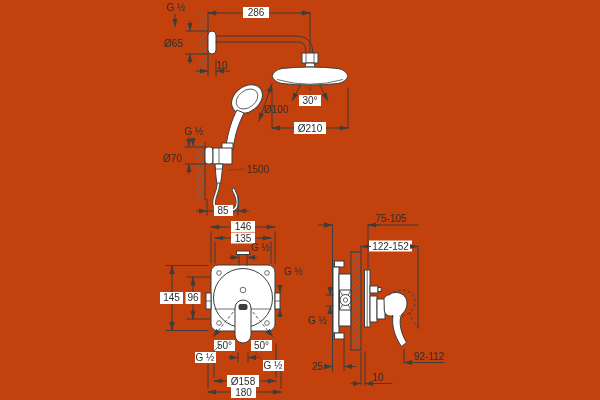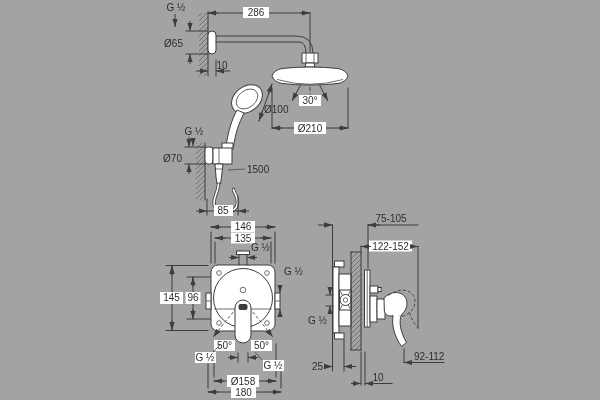--- a/index.html
+++ b/index.html
@@ -1,16 +1,16 @@
 <!DOCTYPE html>
 <html><head>
 <meta charset="utf-8">
 <style>
   html,body{margin:0;padding:0;background:#ffffff;}
-  #stage{width:600px;height:400px;background:#a3a3a3;position:relative;overflow:hidden;}
+  #stage{width:600px;height:400px;background:#c2410c;position:relative;overflow:hidden;}
   svg text{font-family:"Liberation Sans",sans-serif;font-size:10px;fill:#2e2e2e;}
   .ln{stroke:#3d3d3d;stroke-width:1;fill:none;stroke-linecap:square;}
   .thin{stroke:#4a4a4a;stroke-width:0.8;fill:none;}
   .fw{fill:#ffffff;stroke:#3d3d3d;stroke-width:1;}
   .fdark{fill:#3d3d3d;stroke:none;}
   .dim{stroke:#3d3d3d;stroke-width:1;fill:none;marker-end:url(#ah);}
   .dsh{stroke:#3d3d3d;stroke-width:0.9;fill:none;stroke-dasharray:4 2.5;}
   .dsh2{stroke:#3d3d3d;stroke-width:0.9;fill:none;stroke-dasharray:3 2.2;}
   .dshArr{stroke:#3d3d3d;stroke-width:0.9;fill:none;stroke-dasharray:3 2.2;marker-end:url(#ah);}
   .tbg{fill:#ffffff;stroke:none;}

